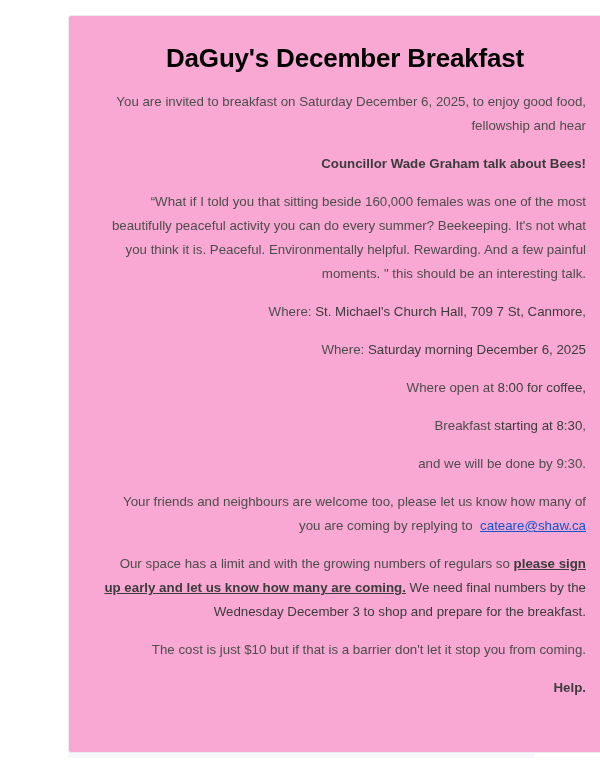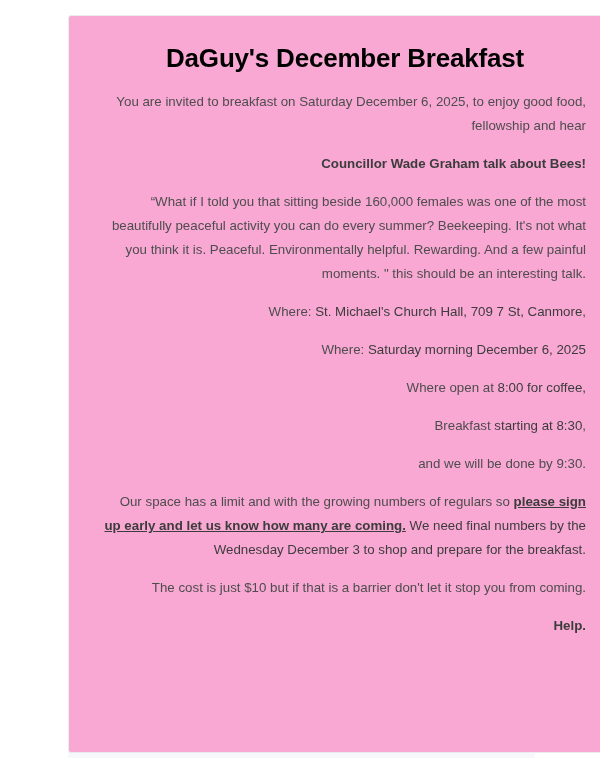--- a/index.html
+++ b/index.html
@@ -143,20 +143,23 @@
       </p>
 
       <p class="para">
         <span>Breakfast </span><span class="b">starting at 8:30</span><span>,</span>
       </p>
 
       <p class="para">
         <span>and we will be done by 9:30.</span>
       </p>
 
+      <p class="para">
+        <span>Your friends and neighbours are welcome too, please let us know how many of you are coming by replying to</span><span class="nowrap-gap">&nbsp; </span><a class="maillink" href="#">cateare@shaw.ca</a>
+      </p>
 
       <p class="para">
         <span>Our space has a limit and with the growing numbers of regulars so </span><span class="bu">please sign up early and let us know how many are coming.</span><span class="b"> We need final numbers by the Wednesday December 3 to shop and prepare for the breakfast.</span>
       </p>
 
       <p class="para">
         <span>The cost is just $10 but if that is a barrier don't let it stop you from coming.</span>
       </p>
 
       <p class="para allbold">

